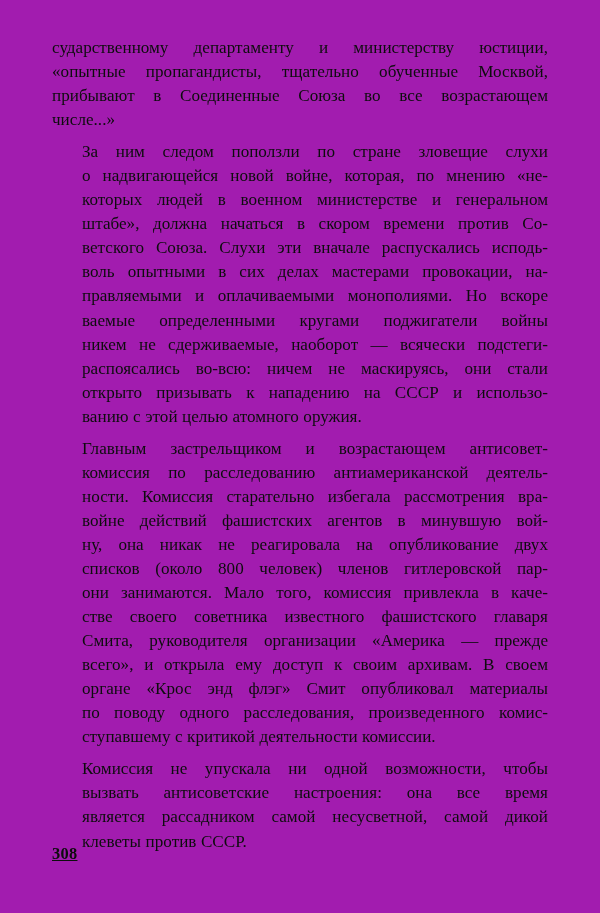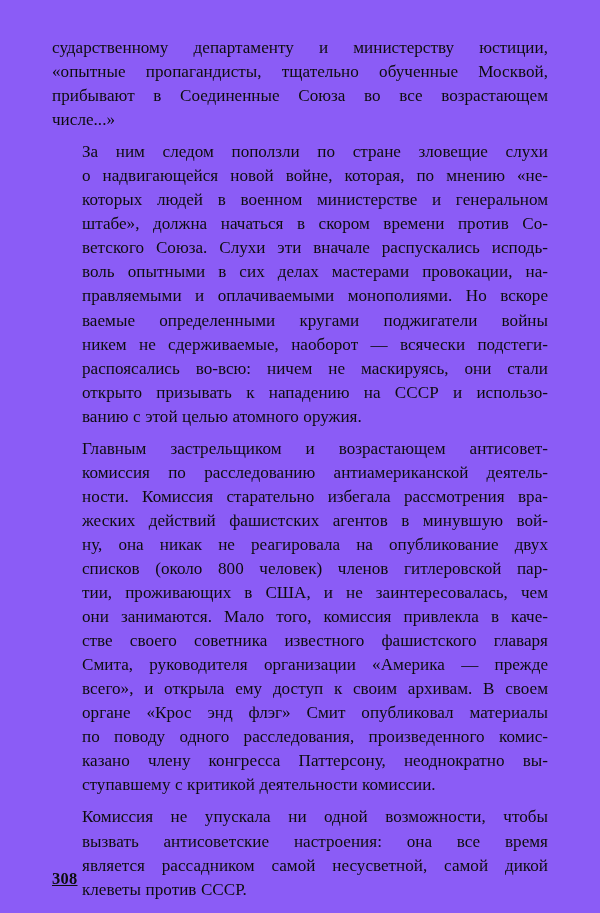--- a/index.html
+++ b/index.html
@@ -4,21 +4,21 @@
 <style>
   html, body {
     margin: 0;
     padding: 0;
     background: #ffffff;
   }
   .page {
     position: relative;
     width: 600px;
     height: 913px;
-    background: #8b5cf6;
+    background: #a21caf;
     overflow: hidden;
     font-family: "Liberation Serif", "DejaVu Serif", serif;
     color: #0d0d0d;
   }
   .text-block {
     position: absolute;
     left: 52px;
     top: 36px;
     width: 496px;
   }
@@ -47,21 +47,21 @@
   }
   .ln.last {
     text-align-last: left;
   }
   .ln.first-indent {
     text-indent: 30px;
   }
   .page-number {
     position: absolute;
     left: 52px;
-    top: 869px;
+    top: 844px;
     font-size: 16.4px;
     font-weight: bold;
     line-height: 20px;
     letter-spacing: 0.3px;
     text-decoration: underline;
   }
 </style>
 </head>
 <body>
 
@@ -85,31 +85,29 @@
         <span class="ln">ваемые определенными кругами поджигатели войны</span>
         <span class="ln">никем не сдерживаемые, наоборот — всячески подстеги-</span>
         <span class="ln">распоясались во-всю: ничем не маскируясь, они стали</span>
         <span class="ln">открыто призывать к нападению на СССР и использо-</span>
         <span class="ln last">ванию с этой целью атомного оружия.</span>
       </p>
       <p class="para indent">
         <span class="ln first-indent">Главным застрельщиком и возрастающем антисовет-</span>
         <span class="ln">комиссия по расследованию антиамериканской деятель-</span>
         <span class="ln">ности. Комиссия старательно избегала рассмотрения вра-</span>
-        <span class="ln">жеских действий фашистских агентов в минувшую вой-</span>
+        <span class="ln">войне действий фашистских агентов в минувшую вой-</span>
         <span class="ln">ну, она никак не реагировала на опубликование двух</span>
         <span class="ln">списков (около 800 человек) членов гитлеровской пар-</span>
-        <span class="ln">тии, проживающих в США, и не заинтересовалась, чем</span>
         <span class="ln">они занимаются. Мало того, комиссия привлекла в каче-</span>
         <span class="ln">стве своего советника известного фашистского главаря</span>
         <span class="ln">Смита, руководителя организации «Америка — прежде</span>
         <span class="ln">всего», и открыла ему доступ к своим архивам. В своем</span>
         <span class="ln">органе «Крос энд флэг» Смит опубликовал материалы</span>
         <span class="ln">по поводу одного расследования, произведенного комис-</span>
-        <span class="ln">казано члену конгресса Паттерсону, неоднократно вы-</span>
         <span class="ln last">ступавшему с критикой деятельности комиссии.</span>
       </p>
       <p class="para indent">
         <span class="ln first-indent">Комиссия не упускала ни одной возможности, чтобы</span>
         <span class="ln">вызвать антисоветские настроения: она все время</span>
         <span class="ln">является рассадником самой несусветной, самой дикой</span>
         <span class="ln last">клеветы против СССР.</span>
       </p>
     </div>
 

